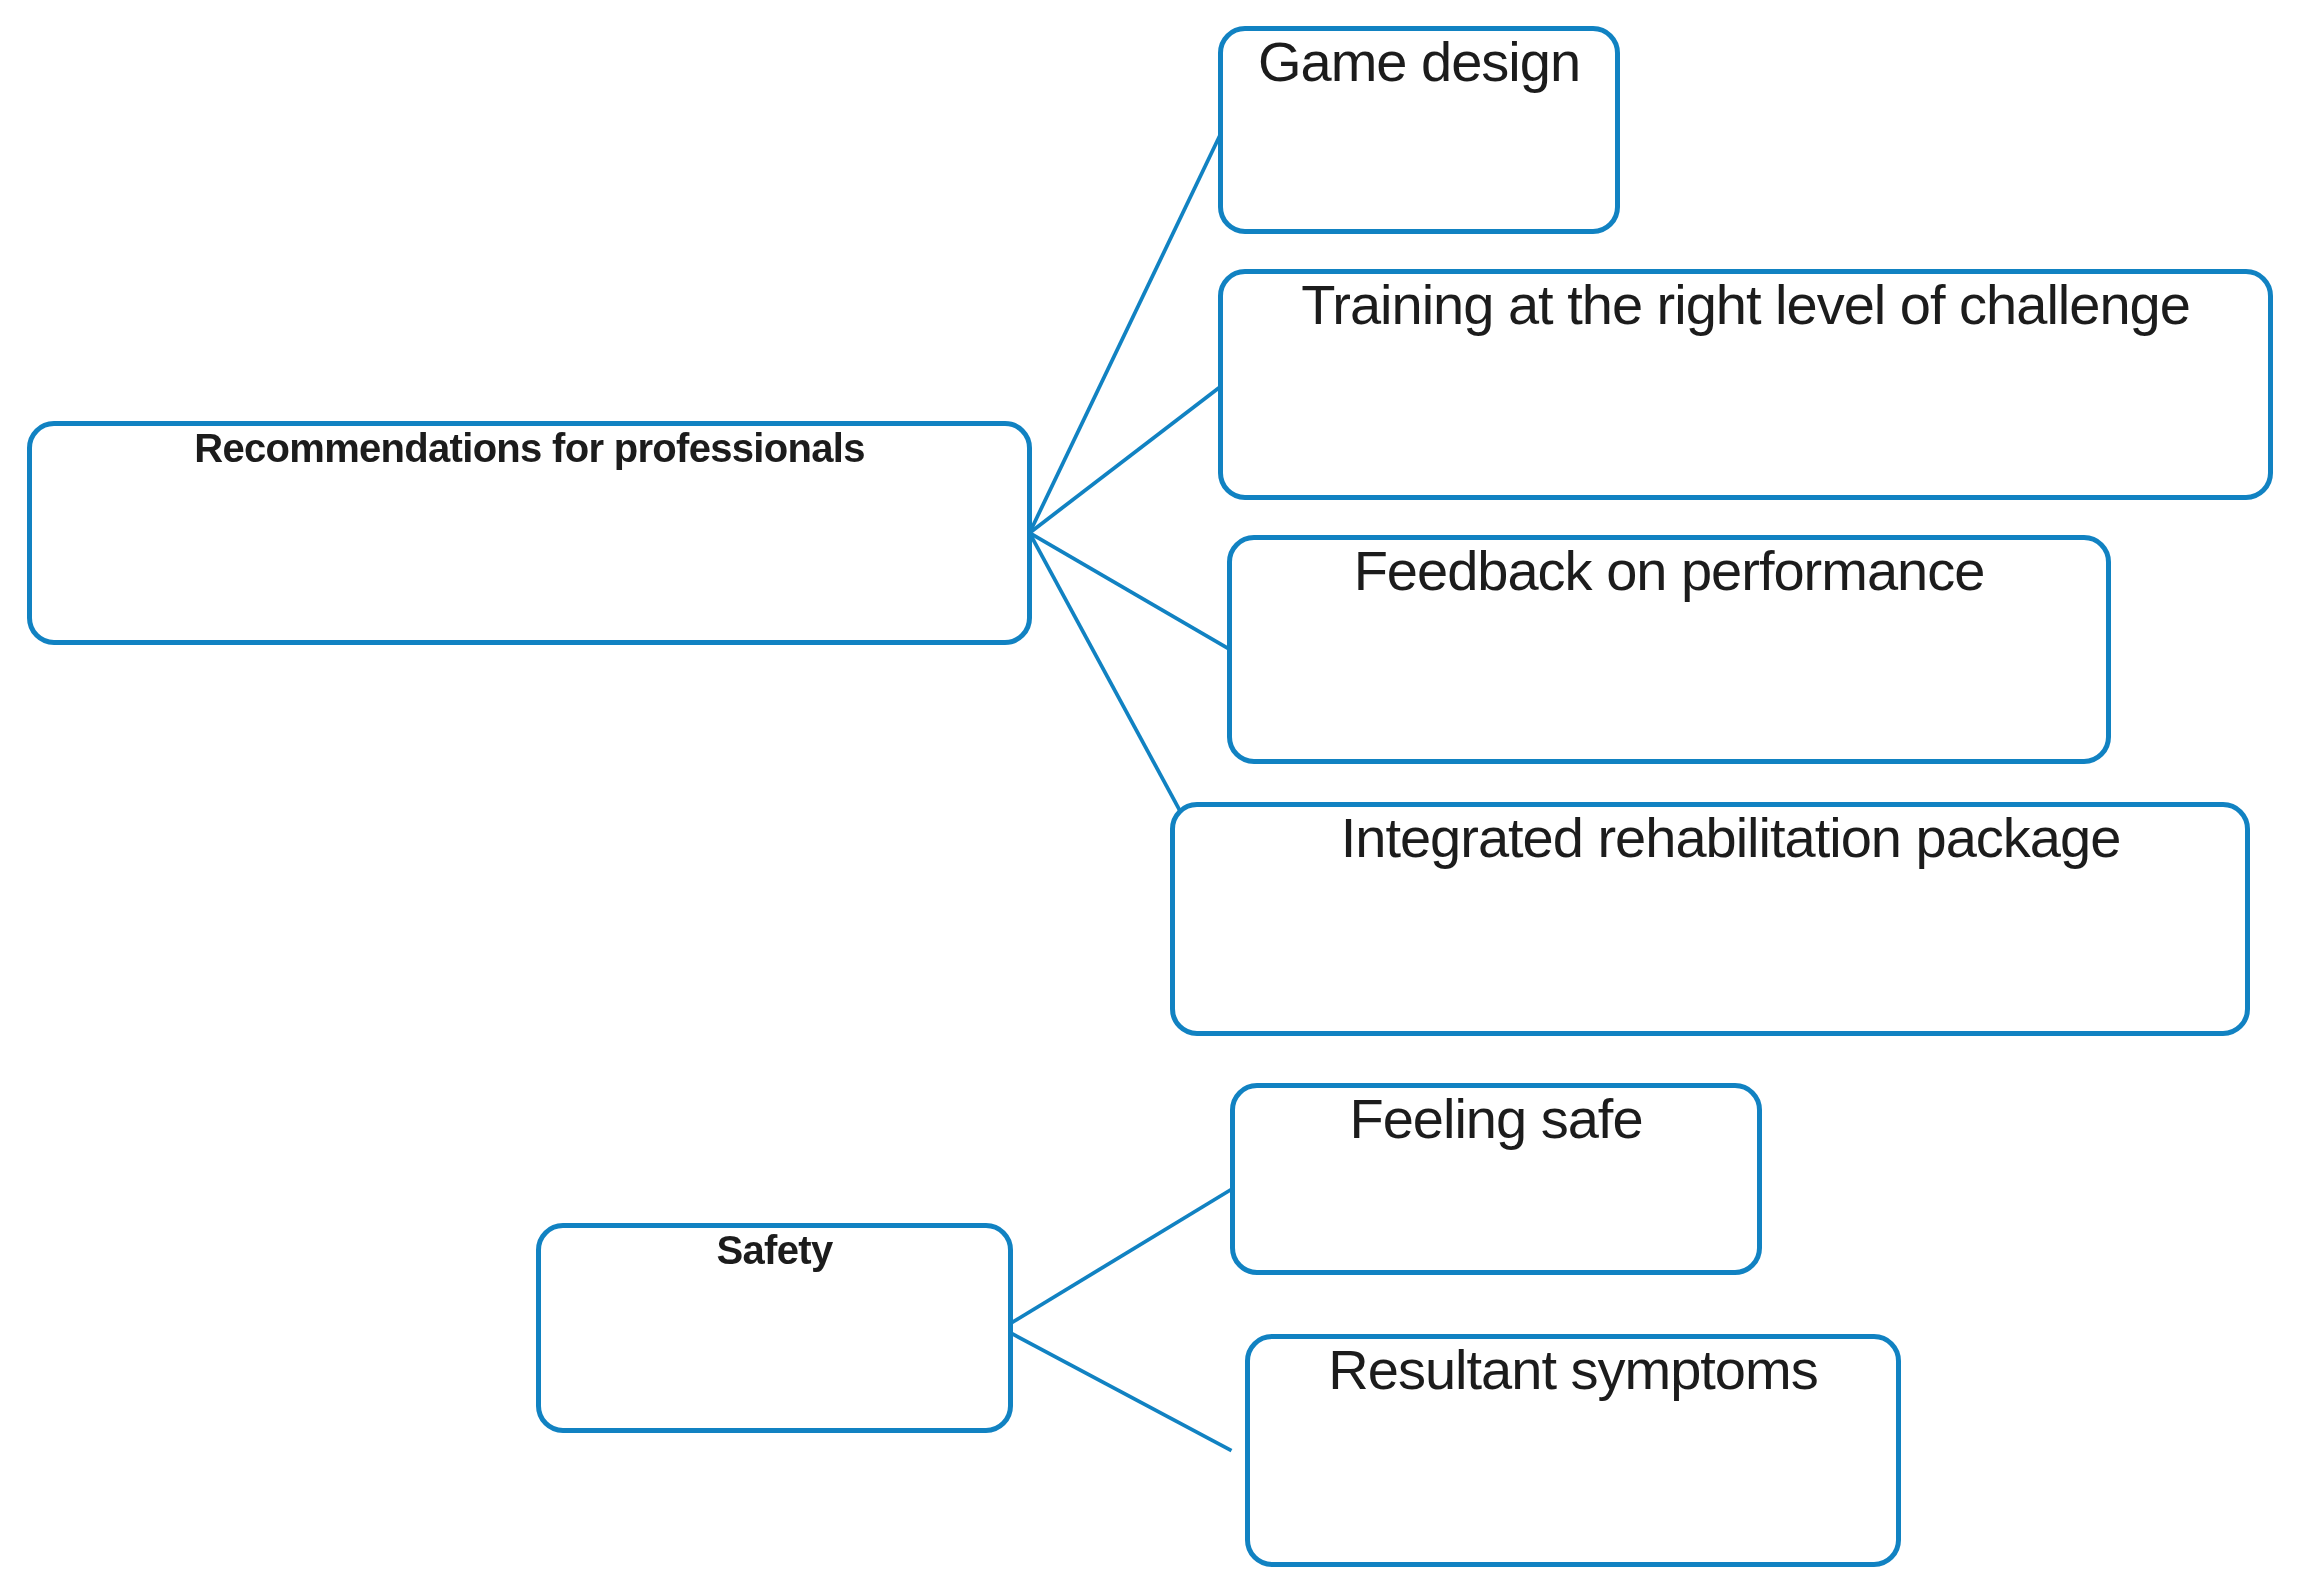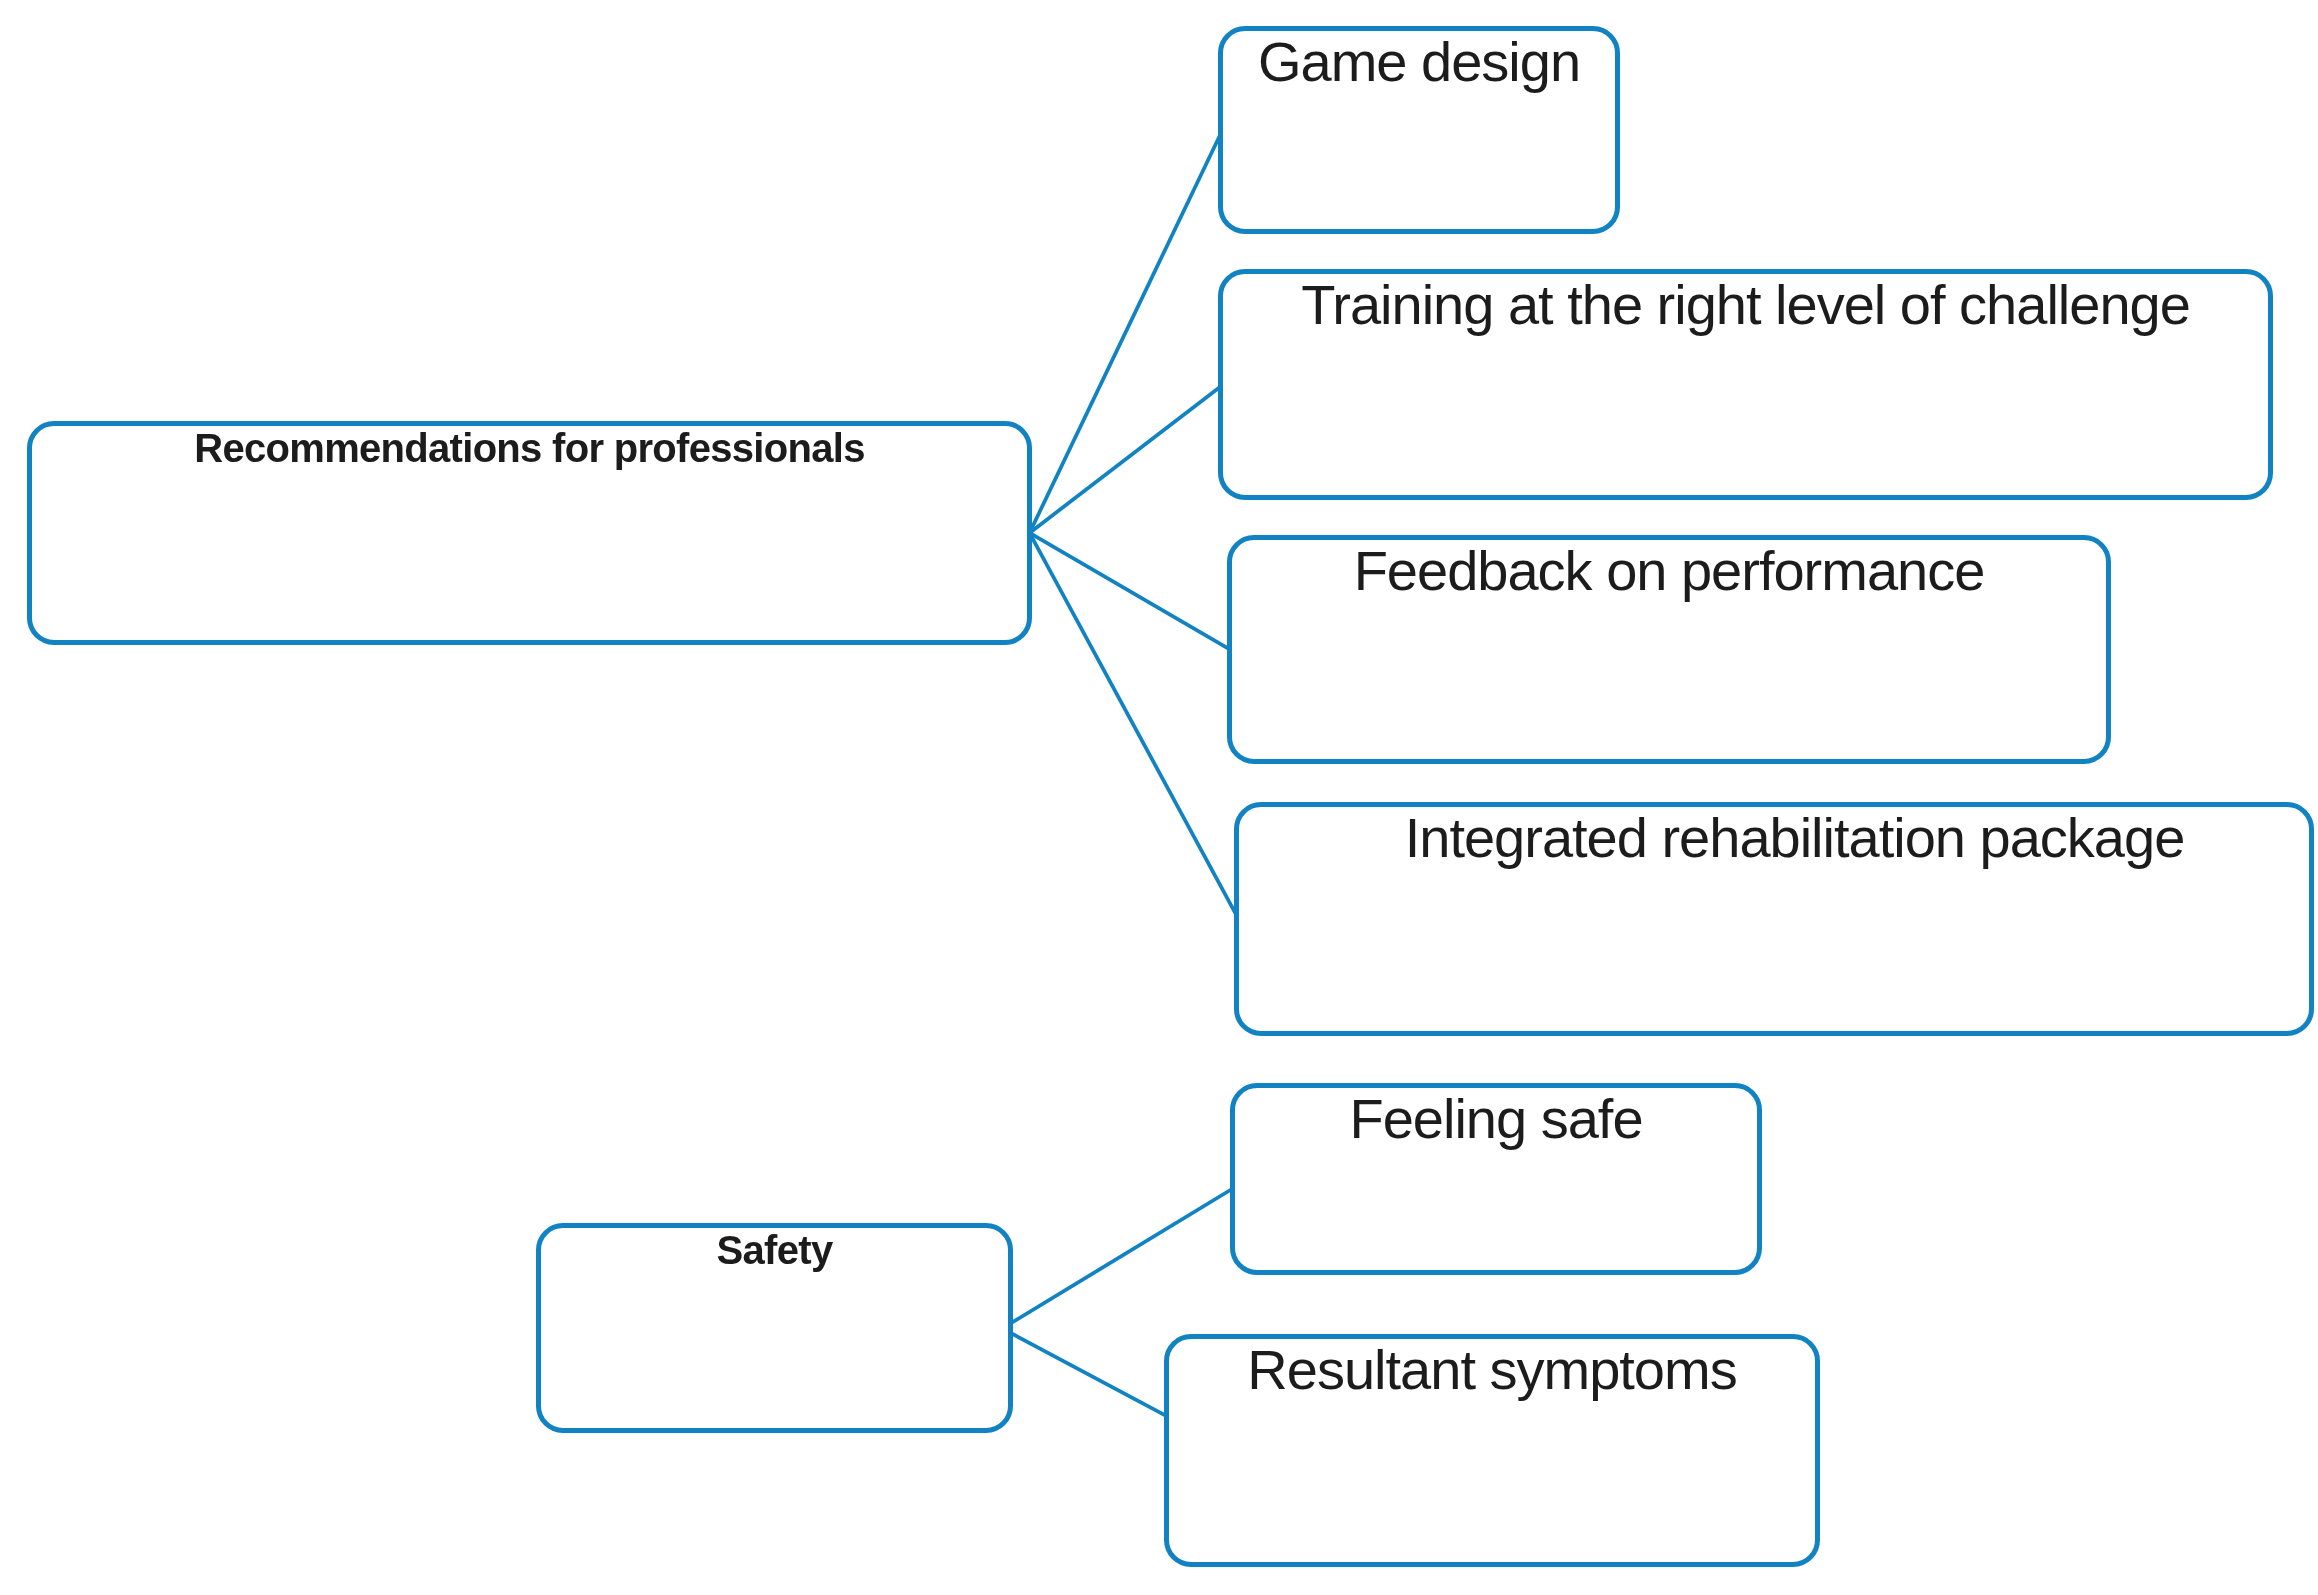--- a/index.html
+++ b/index.html
@@ -45,24 +45,24 @@
   .node.parent {
     font-weight: 700;
     font-size: 40px;
     letter-spacing: -0.7px;
   }
   
   #node-recommendations { left: 27px;   top: 421px;  width: 1005px; height: 224px; }
   #node-game_design     { left: 1218px; top: 26px;   width: 402px;  height: 208px; }
   #node-training        { left: 1218px; top: 269px;  width: 1055px; height: 231px; }
   #node-feedback        { left: 1227px; top: 535px;  width: 884px; height: 229px; }
-  #node-integrated      { left: 1234px; top: 802px; width: 1080px; height: 234px; padding-left: 41px; }
+  #node-integrated      { left: 1170px; top: 802px; width: 1080px; height: 234px; padding-left: 41px; }
   #node-safety          { left: 528px;  top: 1223px; width: 477px;  height: 210px; margin-left: 8px; }
   #node-feeling_safe    { left: 1230px; top: 1083px; width: 532px;  height: 192px; }
-  #node-resultant_symptoms { left: 1164px; top: 1334px; width: 656px; height: 233px; }
+  #node-resultant_symptoms { left: 1245px; top: 1334px; width: 656px; height: 233px; }
 </style>
 </head>
 <body style="background: rgb(255, 255, 255);">
 
 <div class="canvas">
 
   <svg class="connectors" viewBox="0 0 3399 2339" xmlns="http://www.w3.org/2000/svg" aria-hidden="true">
     <line x1="1509" y1="781" x2="1792" y2="190"></line>
     <line x1="1509" y1="781" x2="1792" y2="564"></line>
     <line x1="1509" y1="781" x2="1805" y2="953"></line>

